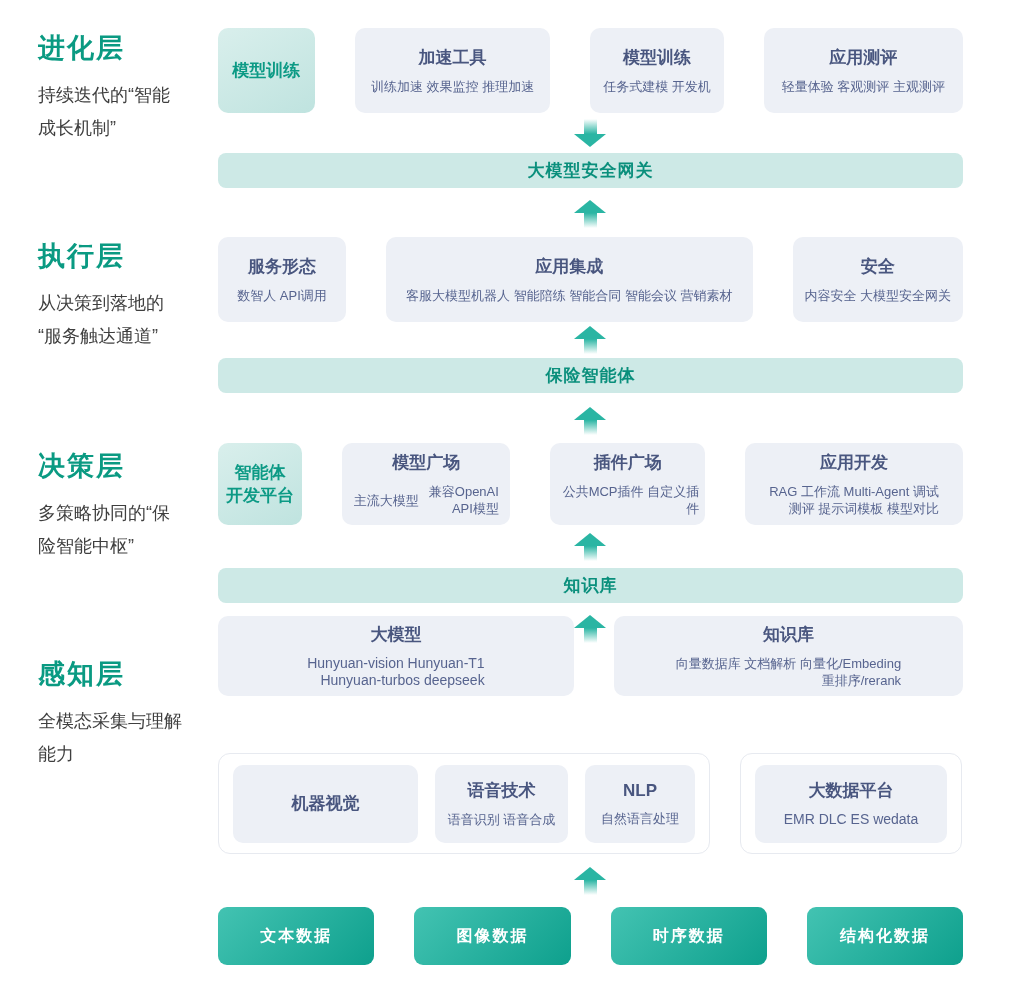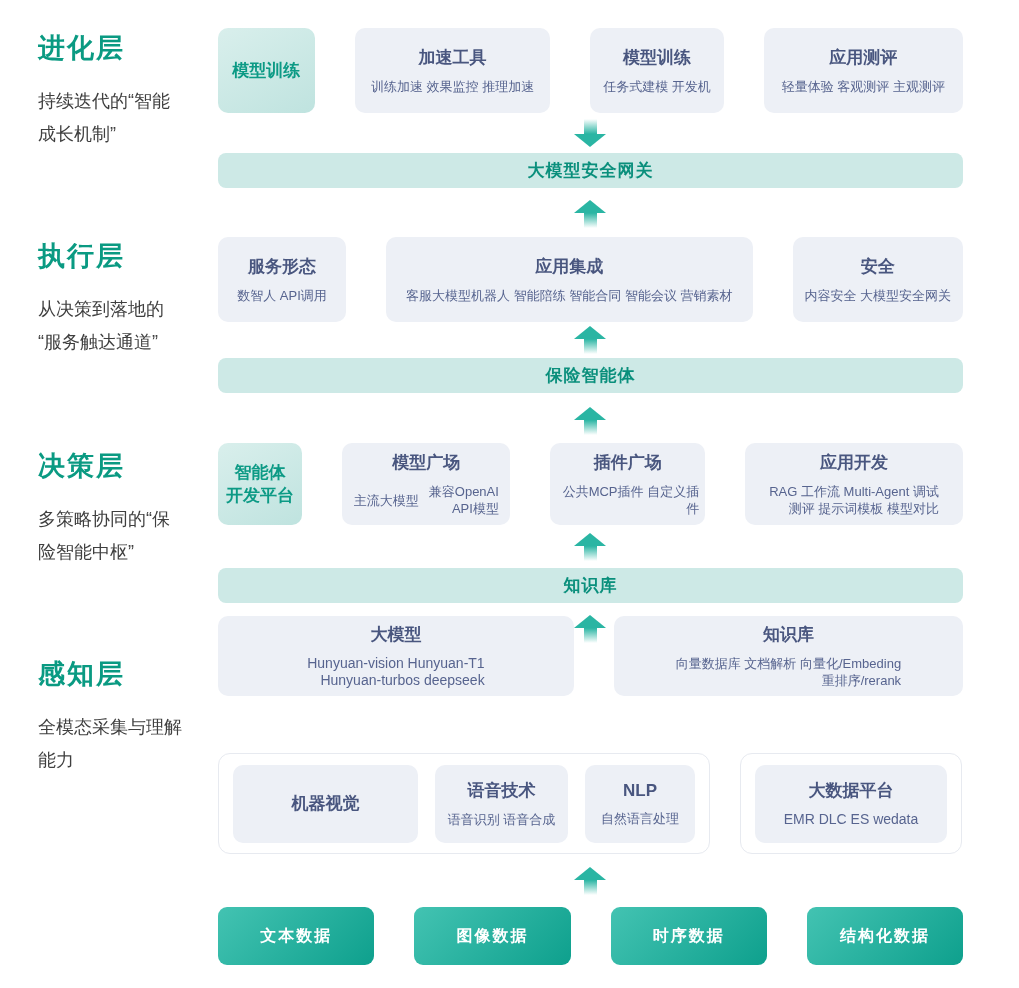--- a/index.html
+++ b/index.html
@@ -6,21 +6,21 @@
   html,body { background:#ffffff; }
   body {
     width:1019px; height:988px;
     font-family:"Liberation Sans", sans-serif;
   }
   .canvas { position:relative; width:999px; height:988px; background:#fff; overflow:hidden; }
 
   
   .side-label { position:absolute; left:38px; width:182px; }
   .layer-title { font-size:27px; font-weight:bold; color:var(--accent-teal,#0a9a82); letter-spacing:2px; }
-  .layer-desc { margin-top:19px; font-size:18px; line-height:33px; color:var(--desc-text,#3f3f3f); white-space:pre-line; }
+  .layer-desc { margin-top:13px; font-size:18px; line-height:33px; color:var(--desc-text,#3f3f3f); white-space:pre-line; }
 
   
   .row { position:absolute; left:218px; width:745px; display:flex; justify-content:space-between;gap:40px; }
   .box {
     background:var(--box-bg,#edf0f6); border-radius:10px;
     display:flex; flex-direction:column; align-items:center; justify-content:center;
     gap:9px; padding:6px;
   }
   .box-title { font-size:17px; font-weight:bold; color:var(--box-title,#49567f); text-align:center; }
   .box-sub { font-size:13px; color:var(--box-sub,#57648f); text-align:right; white-space:pre-line; line-height:17px; }

